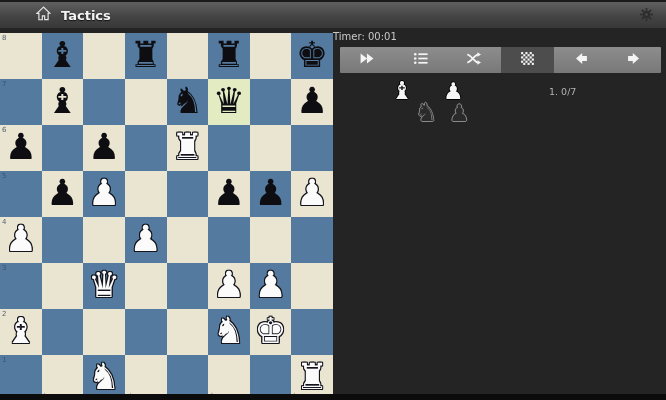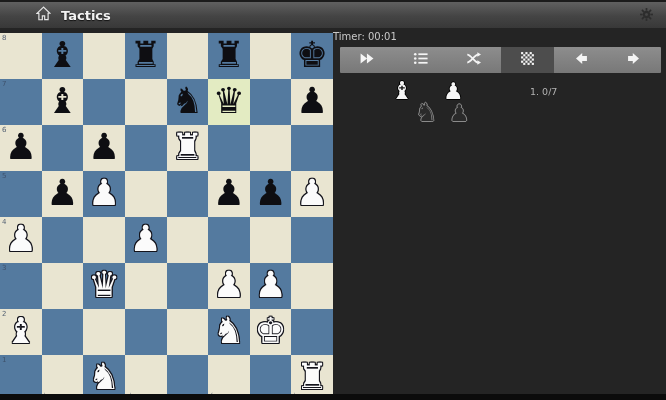--- a/index.html
+++ b/index.html
@@ -48,21 +48,21 @@
   .mat-piece{position:absolute;font-family:"DejaVu Sans",sans-serif;
              font-size:25px;line-height:1;}
   .mat-piece.mwhite{color:#f5f5f5;
      text-shadow:-1px 0 #000,1px 0 #000,0 -1px #000,0 1px #000;}
   .mat-piece.mblack{color:#2a2a2a;
      text-shadow:-1px 0 #8b8b8b,1px 0 #8b8b8b,0 -1px #8b8b8b,0 1px #8b8b8b;}
   .mat-w0{left:58px;top:50px;}
   .mat-w1{left:110px;top:52px;font-size:23px;}
   .mat-b0{left:82px;top:72px;}
   .mat-b1{left:116px;top:74px;font-size:23px;}
-  .score{position:absolute;left:197px;top:58px;font-size:9.5px;color:#b2b2b2;}
+  .score{position:absolute;left:216px;top:58px;font-size:9.5px;color:#b2b2b2;}
 
   .bottom-strip{position:absolute;left:0;top:394px;width:666px;height:6px;
                 background:#0b0b0b;}
 </style>
 </head>
 <body>
 
 <div class="topbar">
   <div class="home-btn">
     <span>

